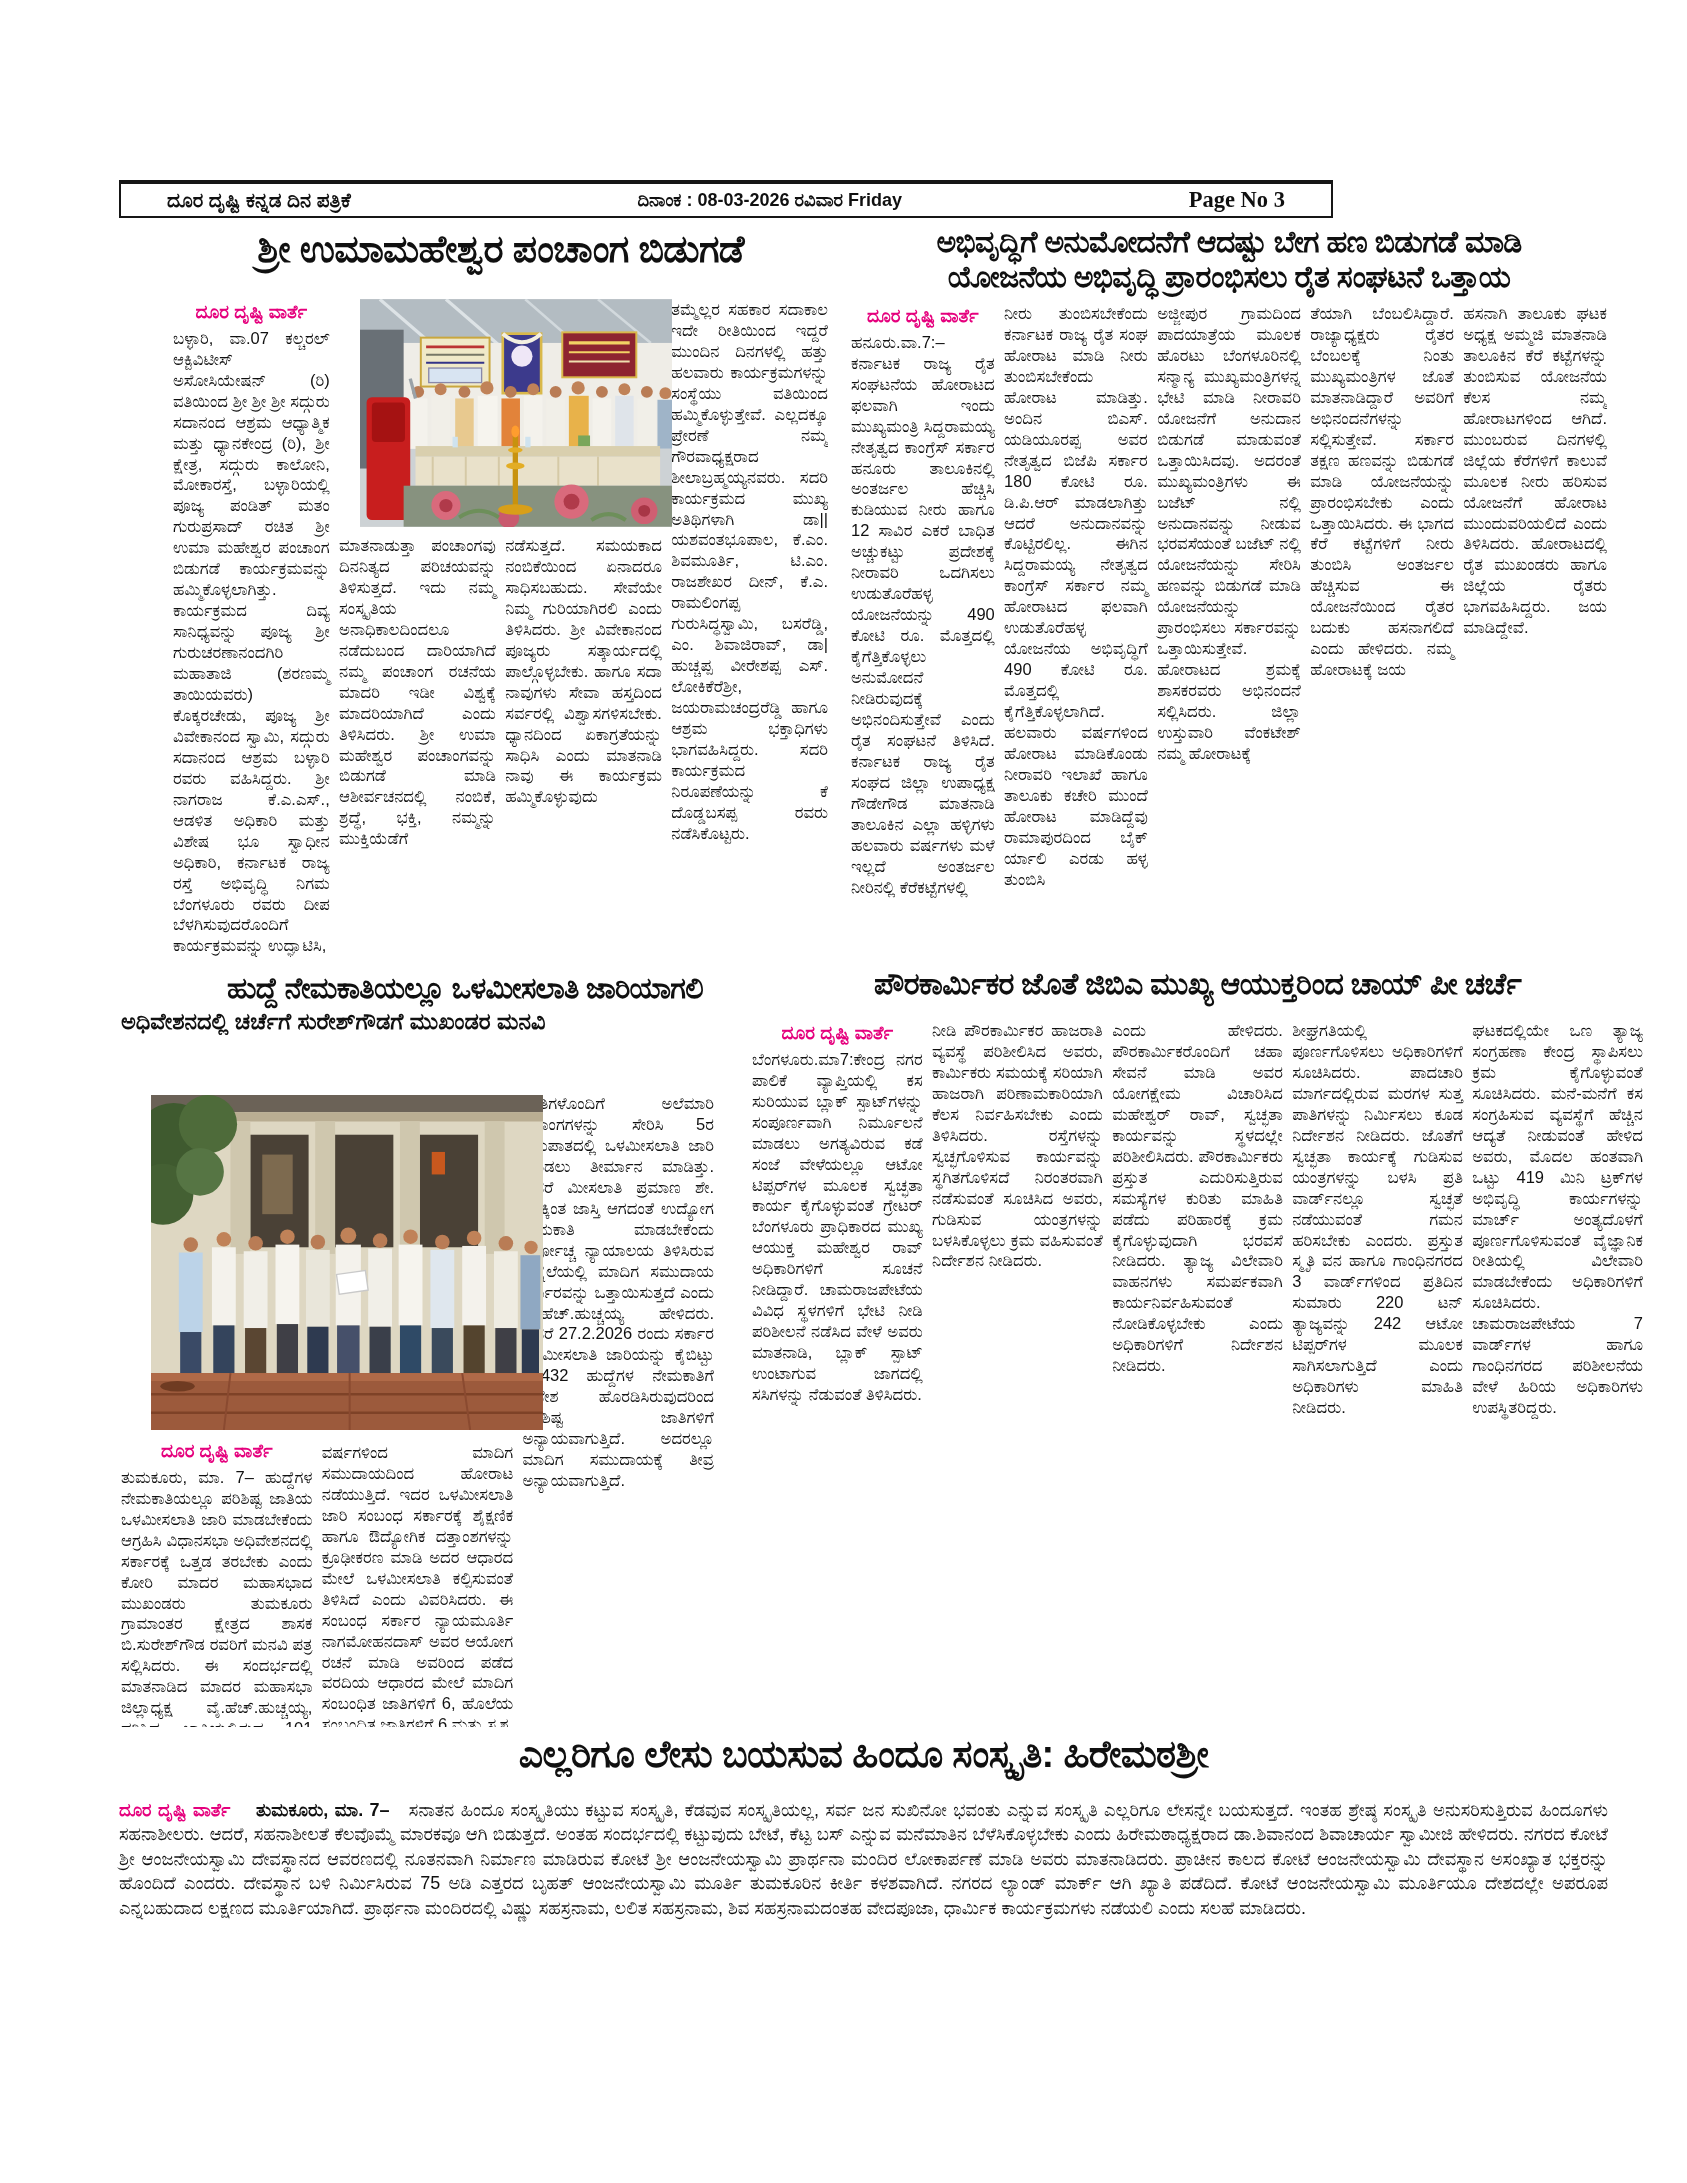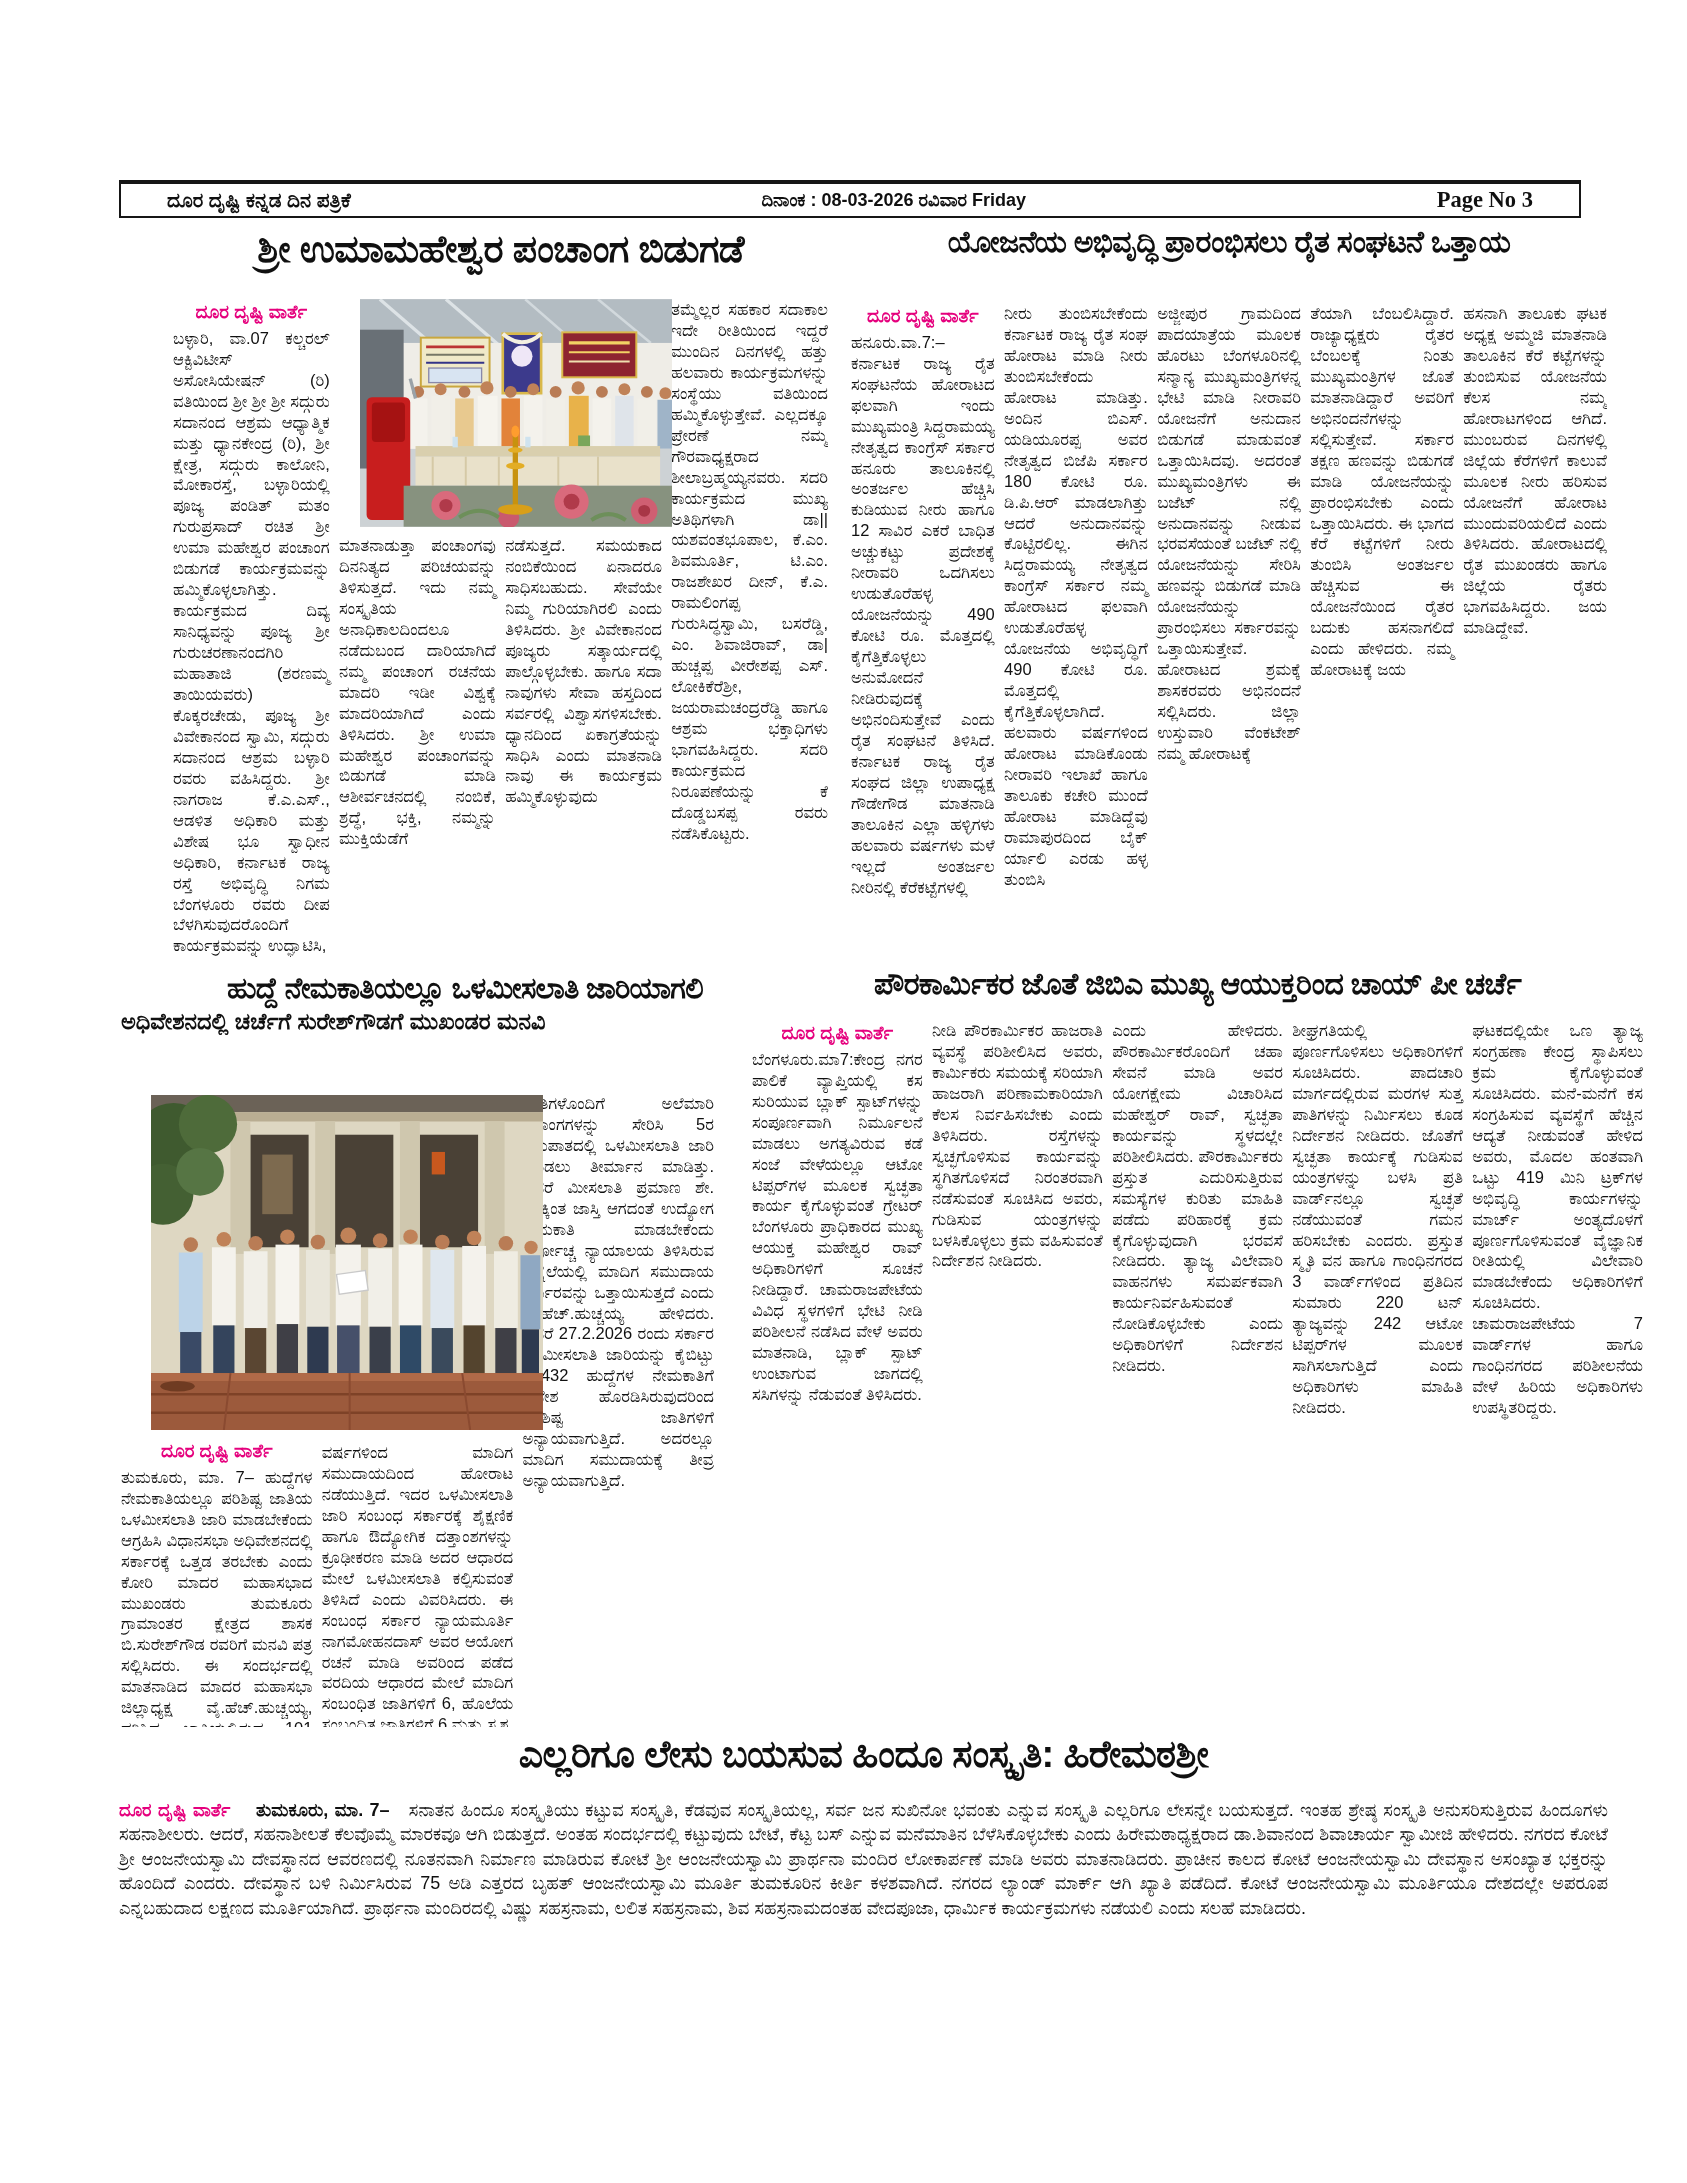--- a/index.html
+++ b/index.html
@@ -1,21 +1,21 @@
 <!DOCTYPE html>
 <html style="font-size:10.6px"><head>
 <meta charset="utf-8">
 <style>
   html,body{margin:0;padding:0;background:#ffffff;}
   .page{position:relative;width:1687px;height:2183px;background:#ffffff;overflow:hidden;
         font-family:"Liberation Sans", sans-serif;color:#101010;}
   .abs{position:absolute;}
 
   
-  .mast{left:119px;top:180px;width:1462px;height:38px;border:2px solid #161616;border-top-width:4px;
+  .mast{left:119px;top:180px;width:1214px;height:38px;border:2px solid #161616;border-top-width:4px;
         display:flex;align-items:center;justify-content:space-between;box-sizing:border-box;padding:0 46px;}
   .mast .paper{font-size:20px;font-weight:700;}
   .mast .datewrap{font-size:18px;font-weight:700;}
   .mast .pageno{font-family:"Liberation Serif", serif;font-size:22.5px;font-weight:700;}
 
   .headline-xl{font-size:38px;font-weight:800;text-align:center;line-height:1.05;letter-spacing:-0.7px;}
   .headline-lg{font-size:30px;font-weight:800;text-align:center;line-height:1.15;letter-spacing:-0.7px;}
   .headline-md{font-size:29px;font-weight:800;text-align:center;line-height:1.1;letter-spacing:-0.7px;}
   .subhead{font-size:22.5px;font-weight:700;text-align:left;line-height:1.1;}
 
@@ -167,20 +167,21 @@
         <rect x="231" y="206" width="8" height="112" fill="#c8920f"></rect>
         <ellipse cx="235" cy="318" rx="26" ry="8" fill="#d89f18"></ellipse>
         <ellipse cx="235" cy="252" rx="14" ry="5" fill="#e3ad25"></ellipse>
         <ellipse cx="235" cy="228" rx="11" ry="4" fill="#e3ad25"></ellipse>
         <ellipse cx="235" cy="200" rx="6" ry="9" fill="#ff9d2e"></ellipse>
       </svg>
     </div>
   </div>
 
   <div class="abs" style="left:851px;top:225px;width:756px;height:744px;">
+    <div class="headline-lg">ಅಭಿವೃದ್ಧಿಗೆ ಅನುಮೋದನೆಗೆ ಆದಷ್ಟು ಬೇಗ ಹಣ ಬಿಡುಗಡೆ ಮಾಡಿ</div>
     <div class="headline-lg">ಯೋಜನೆಯ ಅಭಿವೃದ್ಧಿ ಪ್ರಾರಂಭಿಸಲು ರೈತ ಸಂಘಟನೆ ಒತ್ತಾಯ</div>
     <div class="cols" style="position:absolute;top:78px;left:0;width:756px;height:662px;overflow:hidden;">
       <div class="col">
         <span class="byline pink" style="color: rgb(229, 0, 125);">ದೂರ ದೃಷ್ಟಿ ವಾರ್ತೆ</span>
         <span>ಹನೂರು.ವಾ.7:– ಕರ್ನಾಟಕ ರಾಜ್ಯ ರೈತ ಸಂಘಟನೆಯ ಹೋರಾಟದ ಫಲವಾಗಿ ಇಂದು ಮುಖ್ಯಮಂತ್ರಿ ಸಿದ್ದರಾಮಯ್ಯ ನೇತೃತ್ವದ ಕಾಂಗ್ರೆಸ್ ಸರ್ಕಾರ ಹನೂರು ತಾಲೂಕಿನಲ್ಲಿ ಅಂತರ್ಜಲ ಹೆಚ್ಚಿಸಿ ಕುಡಿಯುವ ನೀರು ಹಾಗೂ 12 ಸಾವಿರ ಎಕರೆ ಬಾಧಿತ ಅಚ್ಚುಕಟ್ಟು ಪ್ರದೇಶಕ್ಕೆ ನೀರಾವರಿ ಒದಗಿಸಲು ಉಡುತೊರೆಹಳ್ಳ ಯೋಜನೆಯನ್ನು 490 ಕೋಟಿ ರೂ. ಮೊತ್ತದಲ್ಲಿ ಕೈಗೆತ್ತಿಕೊಳ್ಳಲು ಅನುಮೋದನೆ ನೀಡಿರುವುದಕ್ಕೆ ಅಭಿನಂದಿಸುತ್ತೇವೆ ಎಂದು ರೈತ ಸಂಘಟನೆ ತಿಳಿಸಿದೆ. ಕರ್ನಾಟಕ ರಾಜ್ಯ ರೈತ ಸಂಘದ ಜಿಲ್ಲಾ ಉಪಾಧ್ಯಕ್ಷ ಗೌಡೇಗೌಡ ಮಾತನಾಡಿ ತಾಲೂಕಿನ ಎಲ್ಲಾ ಹಳ್ಳಿಗಳು ಹಲವಾರು ವರ್ಷಗಳು ಮಳೆ ಇಲ್ಲದೆ ಅಂತರ್ಜಲ ನೀರಿನಲ್ಲಿ ಕೆರೆಕಟ್ಟೆಗಳಲ್ಲಿ</span>
       </div>
       <div class="col"><span>ನೀರು ತುಂಬಿಸಬೇಕೆಂದು ಕರ್ನಾಟಕ ರಾಜ್ಯ ರೈತ ಸಂಘ ಹೋರಾಟ ಮಾಡಿ ನೀರು ತುಂಬಿಸಬೇಕೆಂದು ಹೋರಾಟ ಮಾಡಿತ್ತು. ಅಂದಿನ ಬಿಎಸ್. ಯಡಿಯೂರಪ್ಪ ಅವರ ನೇತೃತ್ವದ ಬಿಜೆಪಿ ಸರ್ಕಾರ 180 ಕೋಟಿ ರೂ. ಡಿ.ಪಿ.ಆರ್ ಮಾಡಲಾಗಿತ್ತು ಆದರೆ ಅನುದಾನವನ್ನು ಕೊಟ್ಟಿರಲಿಲ್ಲ. ಈಗಿನ ಸಿದ್ದರಾಮಯ್ಯ ನೇತೃತ್ವದ ಕಾಂಗ್ರೆಸ್ ಸರ್ಕಾರ ನಮ್ಮ ಹೋರಾಟದ ಫಲವಾಗಿ ಉಡುತೊರೆಹಳ್ಳ ಯೋಜನೆಯ ಅಭಿವೃದ್ಧಿಗೆ 490 ಕೋಟಿ ರೂ. ಮೊತ್ತದಲ್ಲಿ ಕೈಗೆತ್ತಿಕೊಳ್ಳಲಾಗಿದೆ. ಹಲವಾರು ವರ್ಷಗಳಿಂದ ಹೋರಾಟ ಮಾಡಿಕೊಂಡು ನೀರಾವರಿ ಇಲಾಖೆ ಹಾಗೂ ತಾಲೂಕು ಕಚೇರಿ ಮುಂದೆ ಹೋರಾಟ ಮಾಡಿದ್ದೆವು ರಾಮಾಪುರದಿಂದ ಬೈಕ್ ರ್ಯಾಲಿ ಎರಡು ಹಳ್ಳ ತುಂಬಿಸಿ</span></div>
       <div class="col"><span>ಅಜ್ಜೀಪುರ ಗ್ರಾಮದಿಂದ ಪಾದಯಾತ್ರೆಯ ಮೂಲಕ ಹೊರಟು ಬೆಂಗಳೂರಿನಲ್ಲಿ ಸನ್ಮಾನ್ಯ ಮುಖ್ಯಮಂತ್ರಿಗಳನ್ನ ಭೇಟಿ ಮಾಡಿ ನೀರಾವರಿ ಯೋಜನೆಗೆ ಅನುದಾನ ಬಿಡುಗಡೆ ಮಾಡುವಂತೆ ಒತ್ತಾಯಿಸಿದವು. ಅದರಂತೆ ಮುಖ್ಯಮಂತ್ರಿಗಳು ಈ ಬಜೆಟ್ ನಲ್ಲಿ ಅನುದಾನವನ್ನು ನೀಡುವ ಭರವಸೆಯಂತೆ ಬಜೆಟ್ ನಲ್ಲಿ ಯೋಜನೆಯನ್ನು ಸೇರಿಸಿ ಹಣವನ್ನು ಬಿಡುಗಡೆ ಮಾಡಿ ಯೋಜನೆಯನ್ನು ಪ್ರಾರಂಭಿಸಲು ಸರ್ಕಾರವನ್ನು ಒತ್ತಾಯಿಸುತ್ತೇವೆ. ಹೋರಾಟದ ಶ್ರಮಕ್ಕೆ ಶಾಸಕರವರು ಅಭಿನಂದನೆ ಸಲ್ಲಿಸಿದರು. ಜಿಲ್ಲಾ ಉಸ್ತುವಾರಿ ವೆಂಕಟೇಶ್ ನಮ್ಮ ಹೋರಾಟಕ್ಕೆ</span></div>
       <div class="col"><span>ತೆಯಾಗಿ ಬೆಂಬಲಿಸಿದ್ದಾರೆ. ರಾಜ್ಯಾಧ್ಯಕ್ಷರು ರೈತರ ಬೆಂಬಲಕ್ಕೆ ನಿಂತು ಮುಖ್ಯಮಂತ್ರಿಗಳ ಜೊತೆ ಮಾತನಾಡಿದ್ದಾರೆ ಅವರಿಗೆ ಅಭಿನಂದನೆಗಳನ್ನು ಸಲ್ಲಿಸುತ್ತೇವೆ. ಸರ್ಕಾರ ತಕ್ಷಣ ಹಣವನ್ನು ಬಿಡುಗಡೆ ಮಾಡಿ ಯೋಜನೆಯನ್ನು ಪ್ರಾರಂಭಿಸಬೇಕು ಎಂದು ಒತ್ತಾಯಿಸಿದರು. ಈ ಭಾಗದ ಕೆರೆ ಕಟ್ಟೆಗಳಿಗೆ ನೀರು ತುಂಬಿಸಿ ಅಂತರ್ಜಲ ಹೆಚ್ಚಿಸುವ ಈ ಯೋಜನೆಯಿಂದ ರೈತರ ಬದುಕು ಹಸನಾಗಲಿದೆ ಎಂದು ಹೇಳಿದರು. ನಮ್ಮ ಹೋರಾಟಕ್ಕೆ ಜಯ</span></div>
       <div class="col"><span>ಹಸನಾಗಿ ತಾಲೂಕು ಘಟಕ ಅಧ್ಯಕ್ಷ ಅಮ್ಮಜಿ ಮಾತನಾಡಿ ತಾಲೂಕಿನ ಕೆರೆ ಕಟ್ಟೆಗಳನ್ನು ತುಂಬಿಸುವ ಯೋಜನೆಯ ಕೆಲಸ ನಮ್ಮ ಹೋರಾಟಗಳಿಂದ ಆಗಿದೆ. ಮುಂಬರುವ ದಿನಗಳಲ್ಲಿ ಜಿಲ್ಲೆಯ ಕೆರೆಗಳಿಗೆ ಕಾಲುವೆ ಮೂಲಕ ನೀರು ಹರಿಸುವ ಯೋಜನೆಗೆ ಹೋರಾಟ ಮುಂದುವರಿಯಲಿದೆ ಎಂದು ತಿಳಿಸಿದರು. ಹೋರಾಟದಲ್ಲಿ ರೈತ ಮುಖಂಡರು ಹಾಗೂ ಜಿಲ್ಲೆಯ ರೈತರು ಭಾಗವಹಿಸಿದ್ದರು. ಜಯ ಮಾಡಿದ್ದೇವೆ.</span></div>

